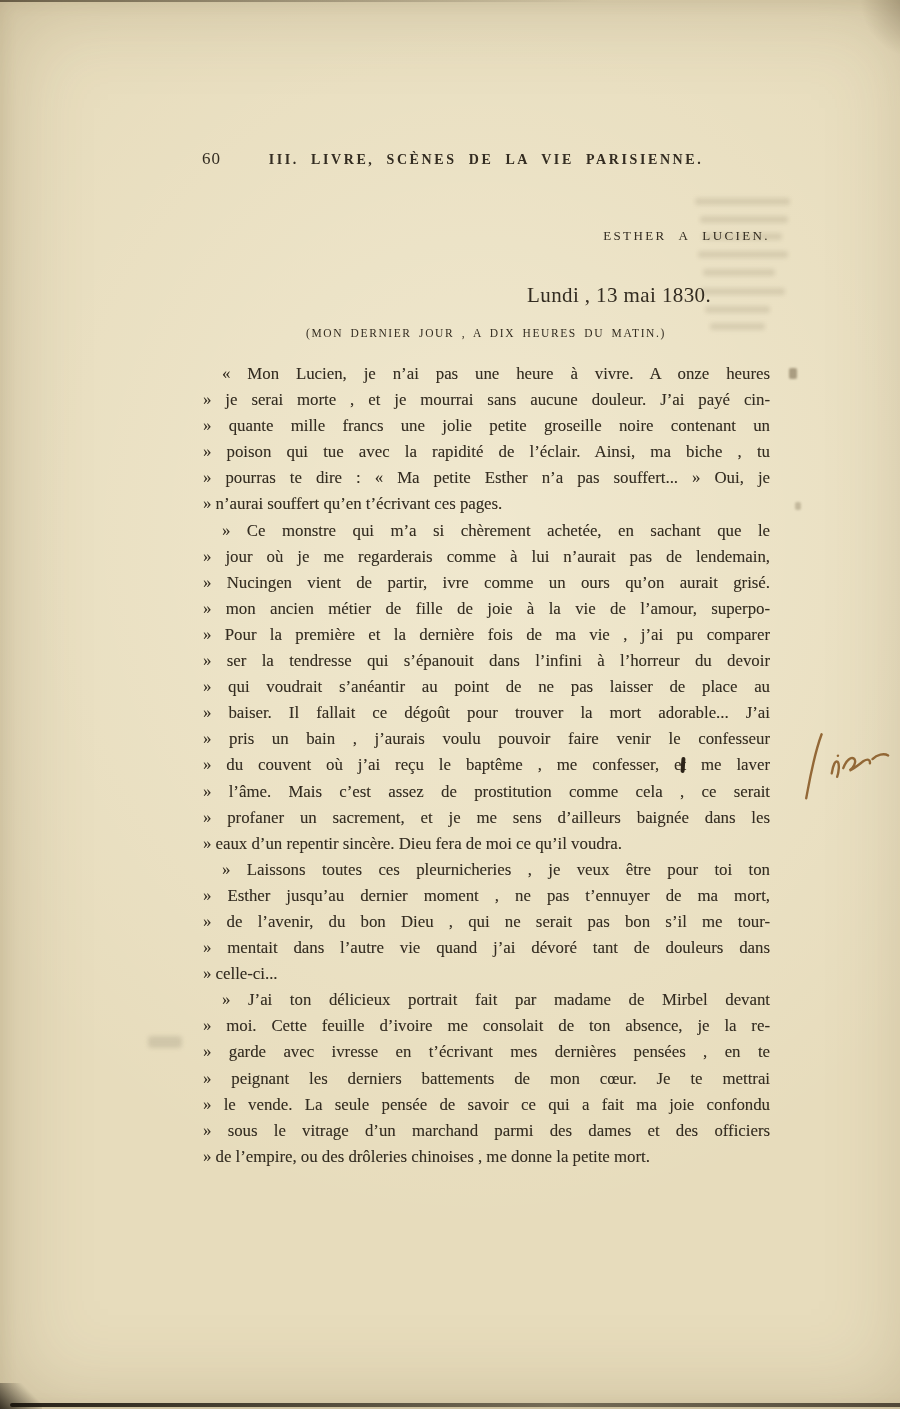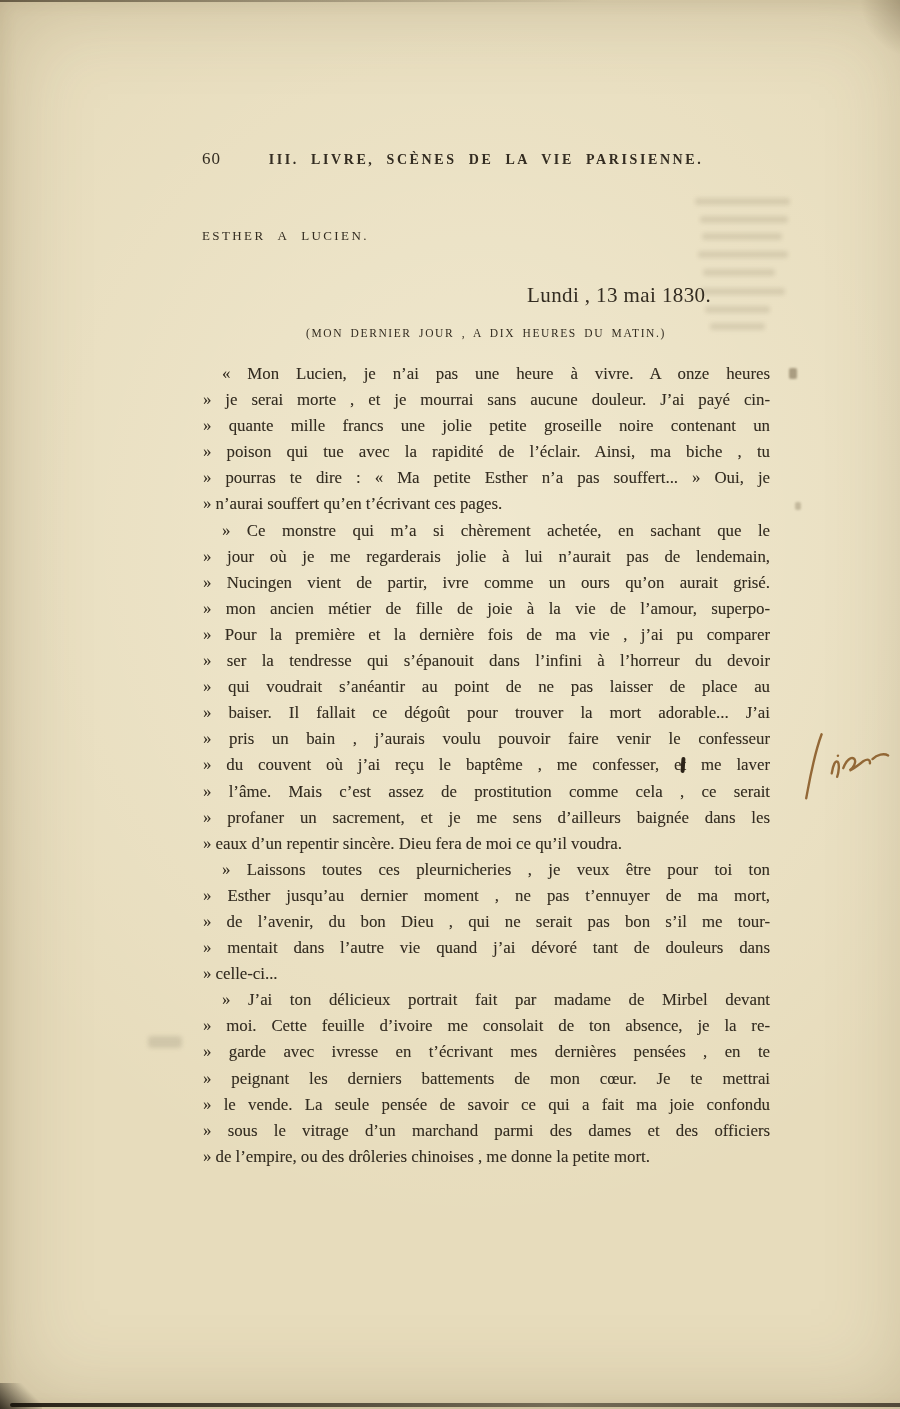--- a/index.html
+++ b/index.html
@@ -18,21 +18,21 @@
     position:absolute; left:202px; top:149px;
     font-size:17px; letter-spacing:1px;
   }
   .running-head {
     position:absolute; left:202px; top:152px; width:568px;
     text-align:center; font-size:14px; font-weight:bold;
     letter-spacing:2.6px; word-spacing:6px;
   }
   .title {
     position:absolute; left:202px; top:228px; width:568px;
-    text-align:left; font-size:13px; letter-spacing:2.4px; word-spacing:7px;
+    text-align:right; font-size:13px; letter-spacing:2.4px; word-spacing:7px;
   }
   .dateline {
     position:absolute; left:527px; top:283px;
     font-size:21px; letter-spacing:.4px;
   }
   .subtitle {
     position:absolute; left:202px; top:327px; width:568px;
     text-align:center; font-size:11.5px; letter-spacing:1.6px; word-spacing:3px;
   }
   .letter-body {
@@ -96,21 +96,21 @@
   <div class="dateline">Lundi , 13 mai 1830.</div>
   <div class="subtitle">(MON DERNIER JOUR , A DIX HEURES DU MATIN.)</div>
   <div class="letter-body">
       <div class="line first">« Mon Lucien, je n’ai pas une heure à vivre. A onze heures</div>
       <div class="line">» je serai morte , et je mourrai sans aucune douleur. J’ai payé cin-</div>
       <div class="line">» quante mille francs une jolie petite groseille noire contenant un</div>
       <div class="line">» poison qui tue avec la rapidité de l’éclair. Ainsi, ma biche , tu</div>
       <div class="line">» pourras te dire : « Ma petite Esther n’a pas souffert... » Oui, je</div>
       <div class="line lastline">» n’aurai souffert qu’en t’écrivant ces pages.</div>
       <div class="line first">» Ce monstre qui m’a si chèrement achetée, en sachant que le</div>
-      <div class="line">» jour où je me regarderais jolie à lui n’aurait pas de lendemain,</div>
+      <div class="line">» jour où je me regarderais comme à lui n’aurait pas de lendemain,</div>
       <div class="line">» Nucingen vient de partir, ivre comme un ours qu’on aurait grisé.</div>
       <div class="line">» mon ancien métier de fille de joie à la vie de l’amour, superpo-</div>
       <div class="line">» Pour la première et la dernière fois de ma vie , j’ai pu comparer</div>
       <div class="line">» ser la tendresse qui s’épanouit dans l’infini à l’horreur du devoir</div>
       <div class="line">» qui voudrait s’anéantir au point de ne pas laisser de place au</div>
       <div class="line">» baiser. Il fallait ce dégoût pour trouver la mort adorable... J’ai</div>
       <div class="line">» pris un bain , j’aurais voulu pouvoir faire venir le confesseur</div>
       <div class="line">» du couvent où j’ai reçu le baptême , me confesser, et me laver</div>
       <div class="line">» l’âme. Mais c’est assez de prostitution comme cela , ce serait</div>
       <div class="line">» profaner un sacrement, et je me sens d’ailleurs baignée dans les</div>

